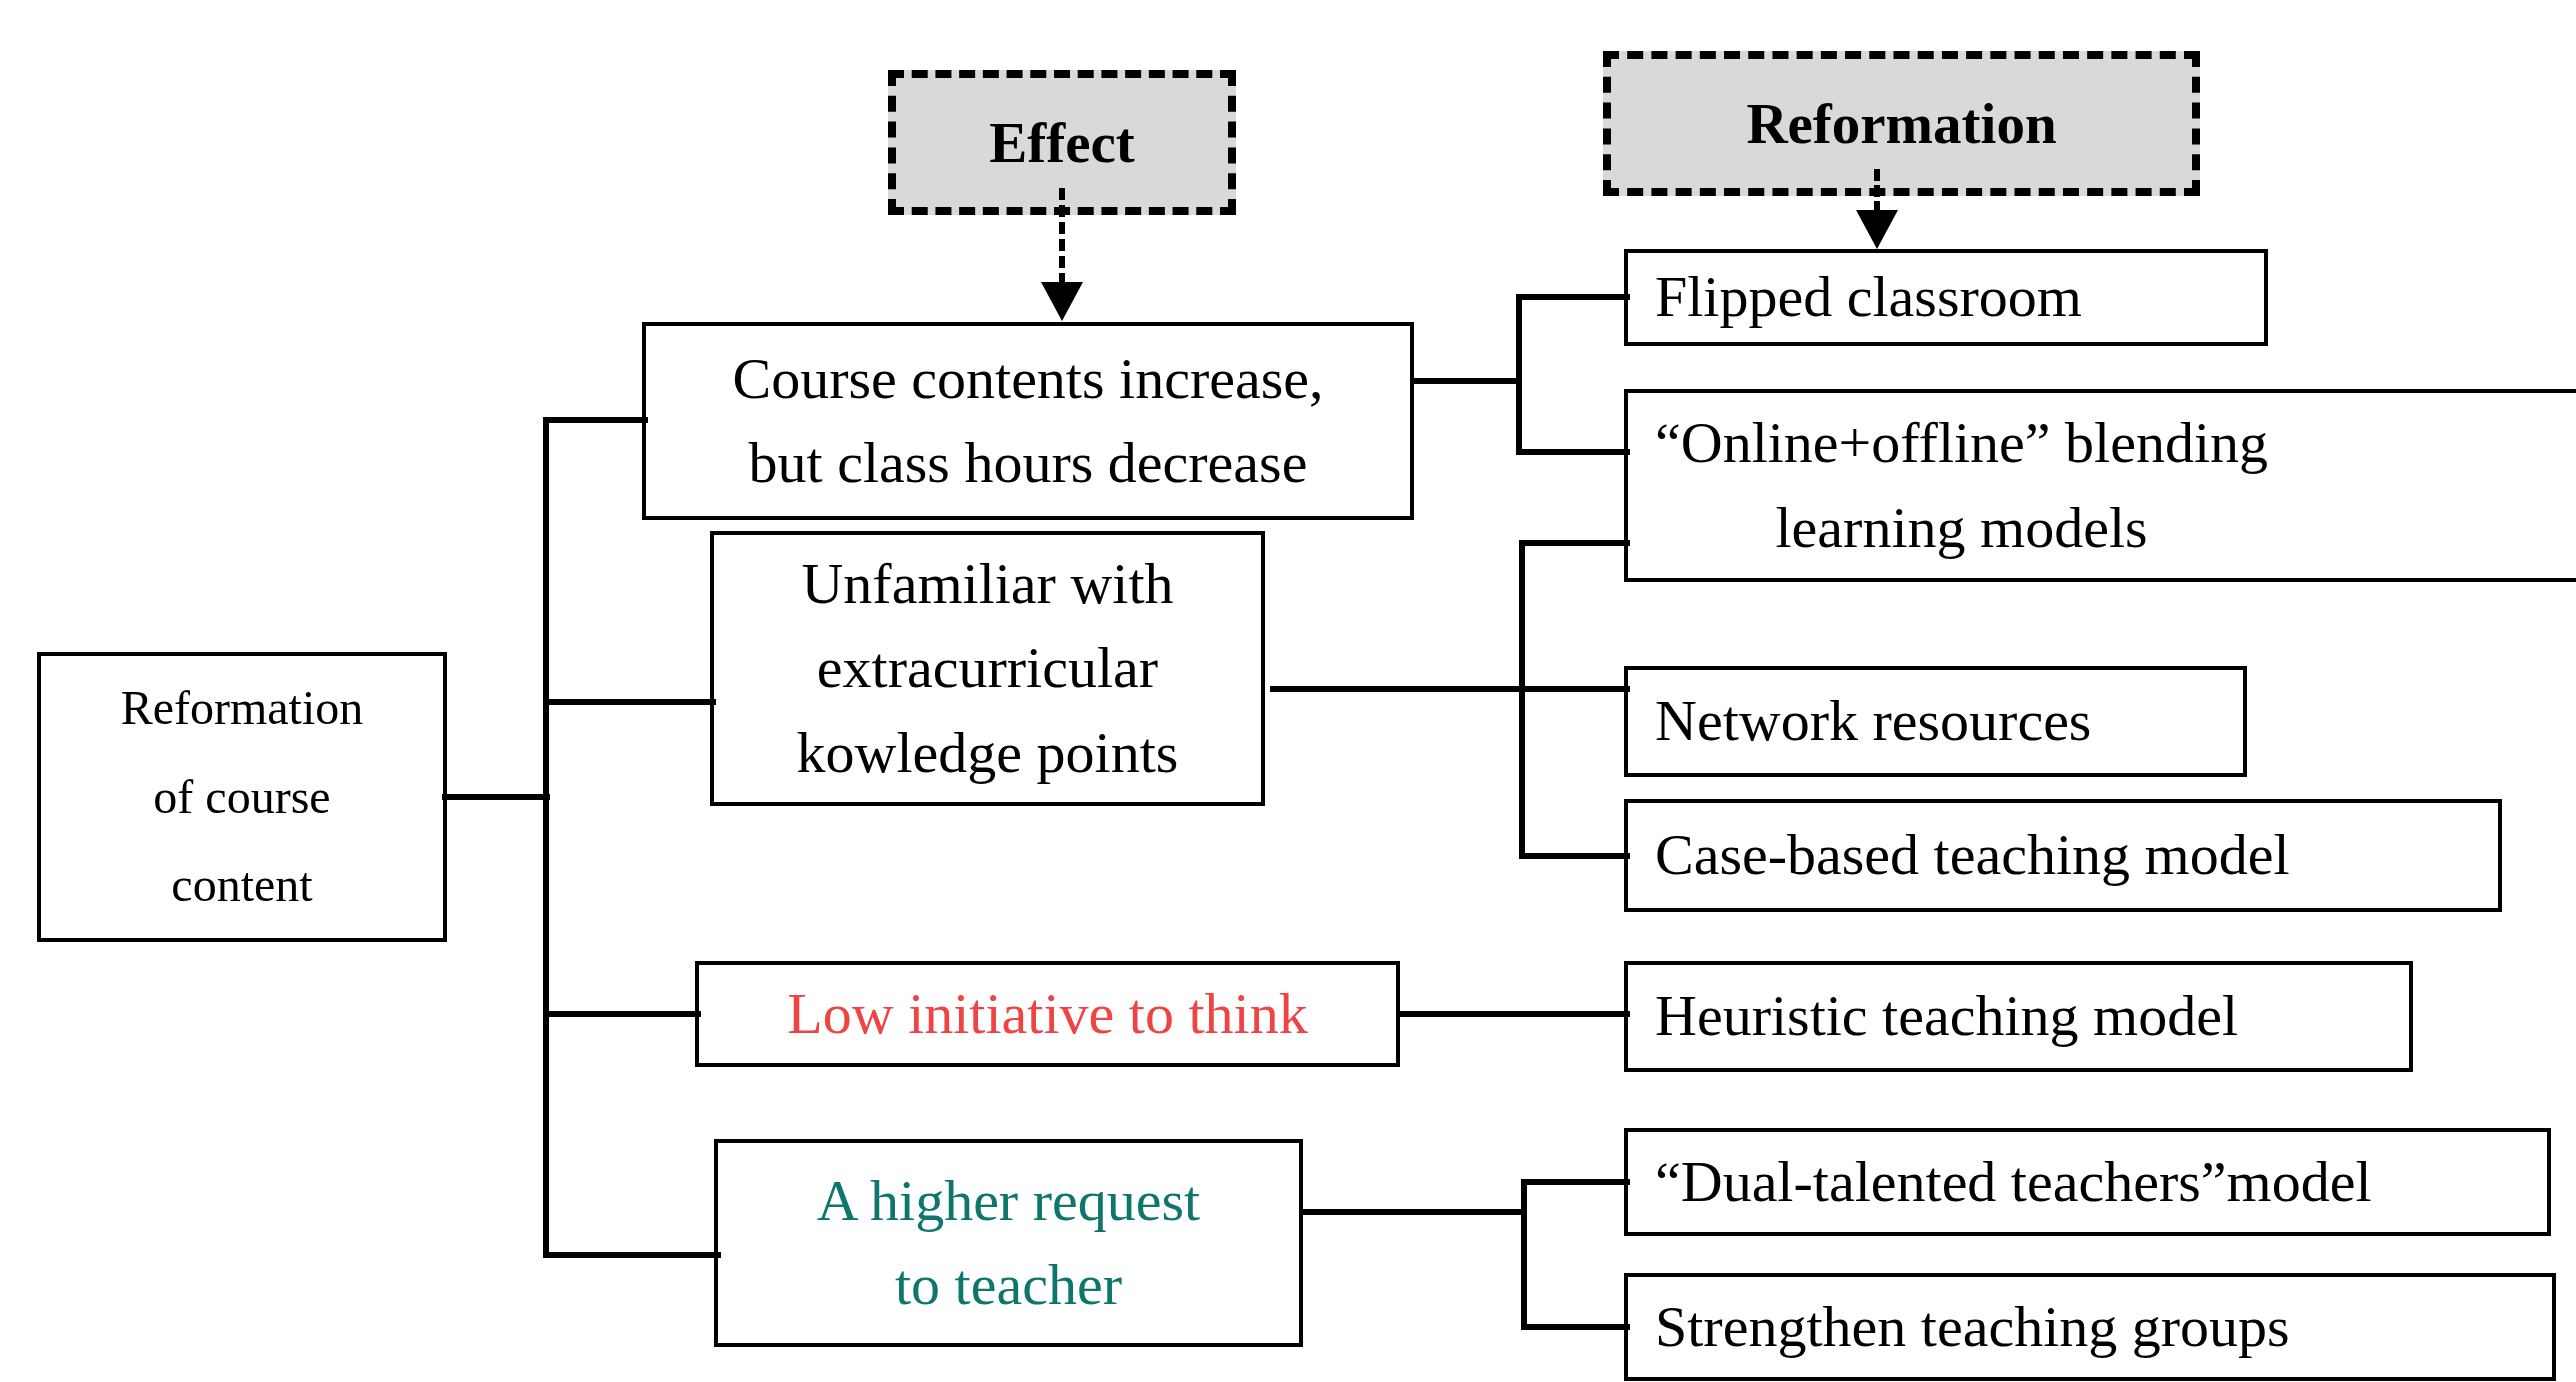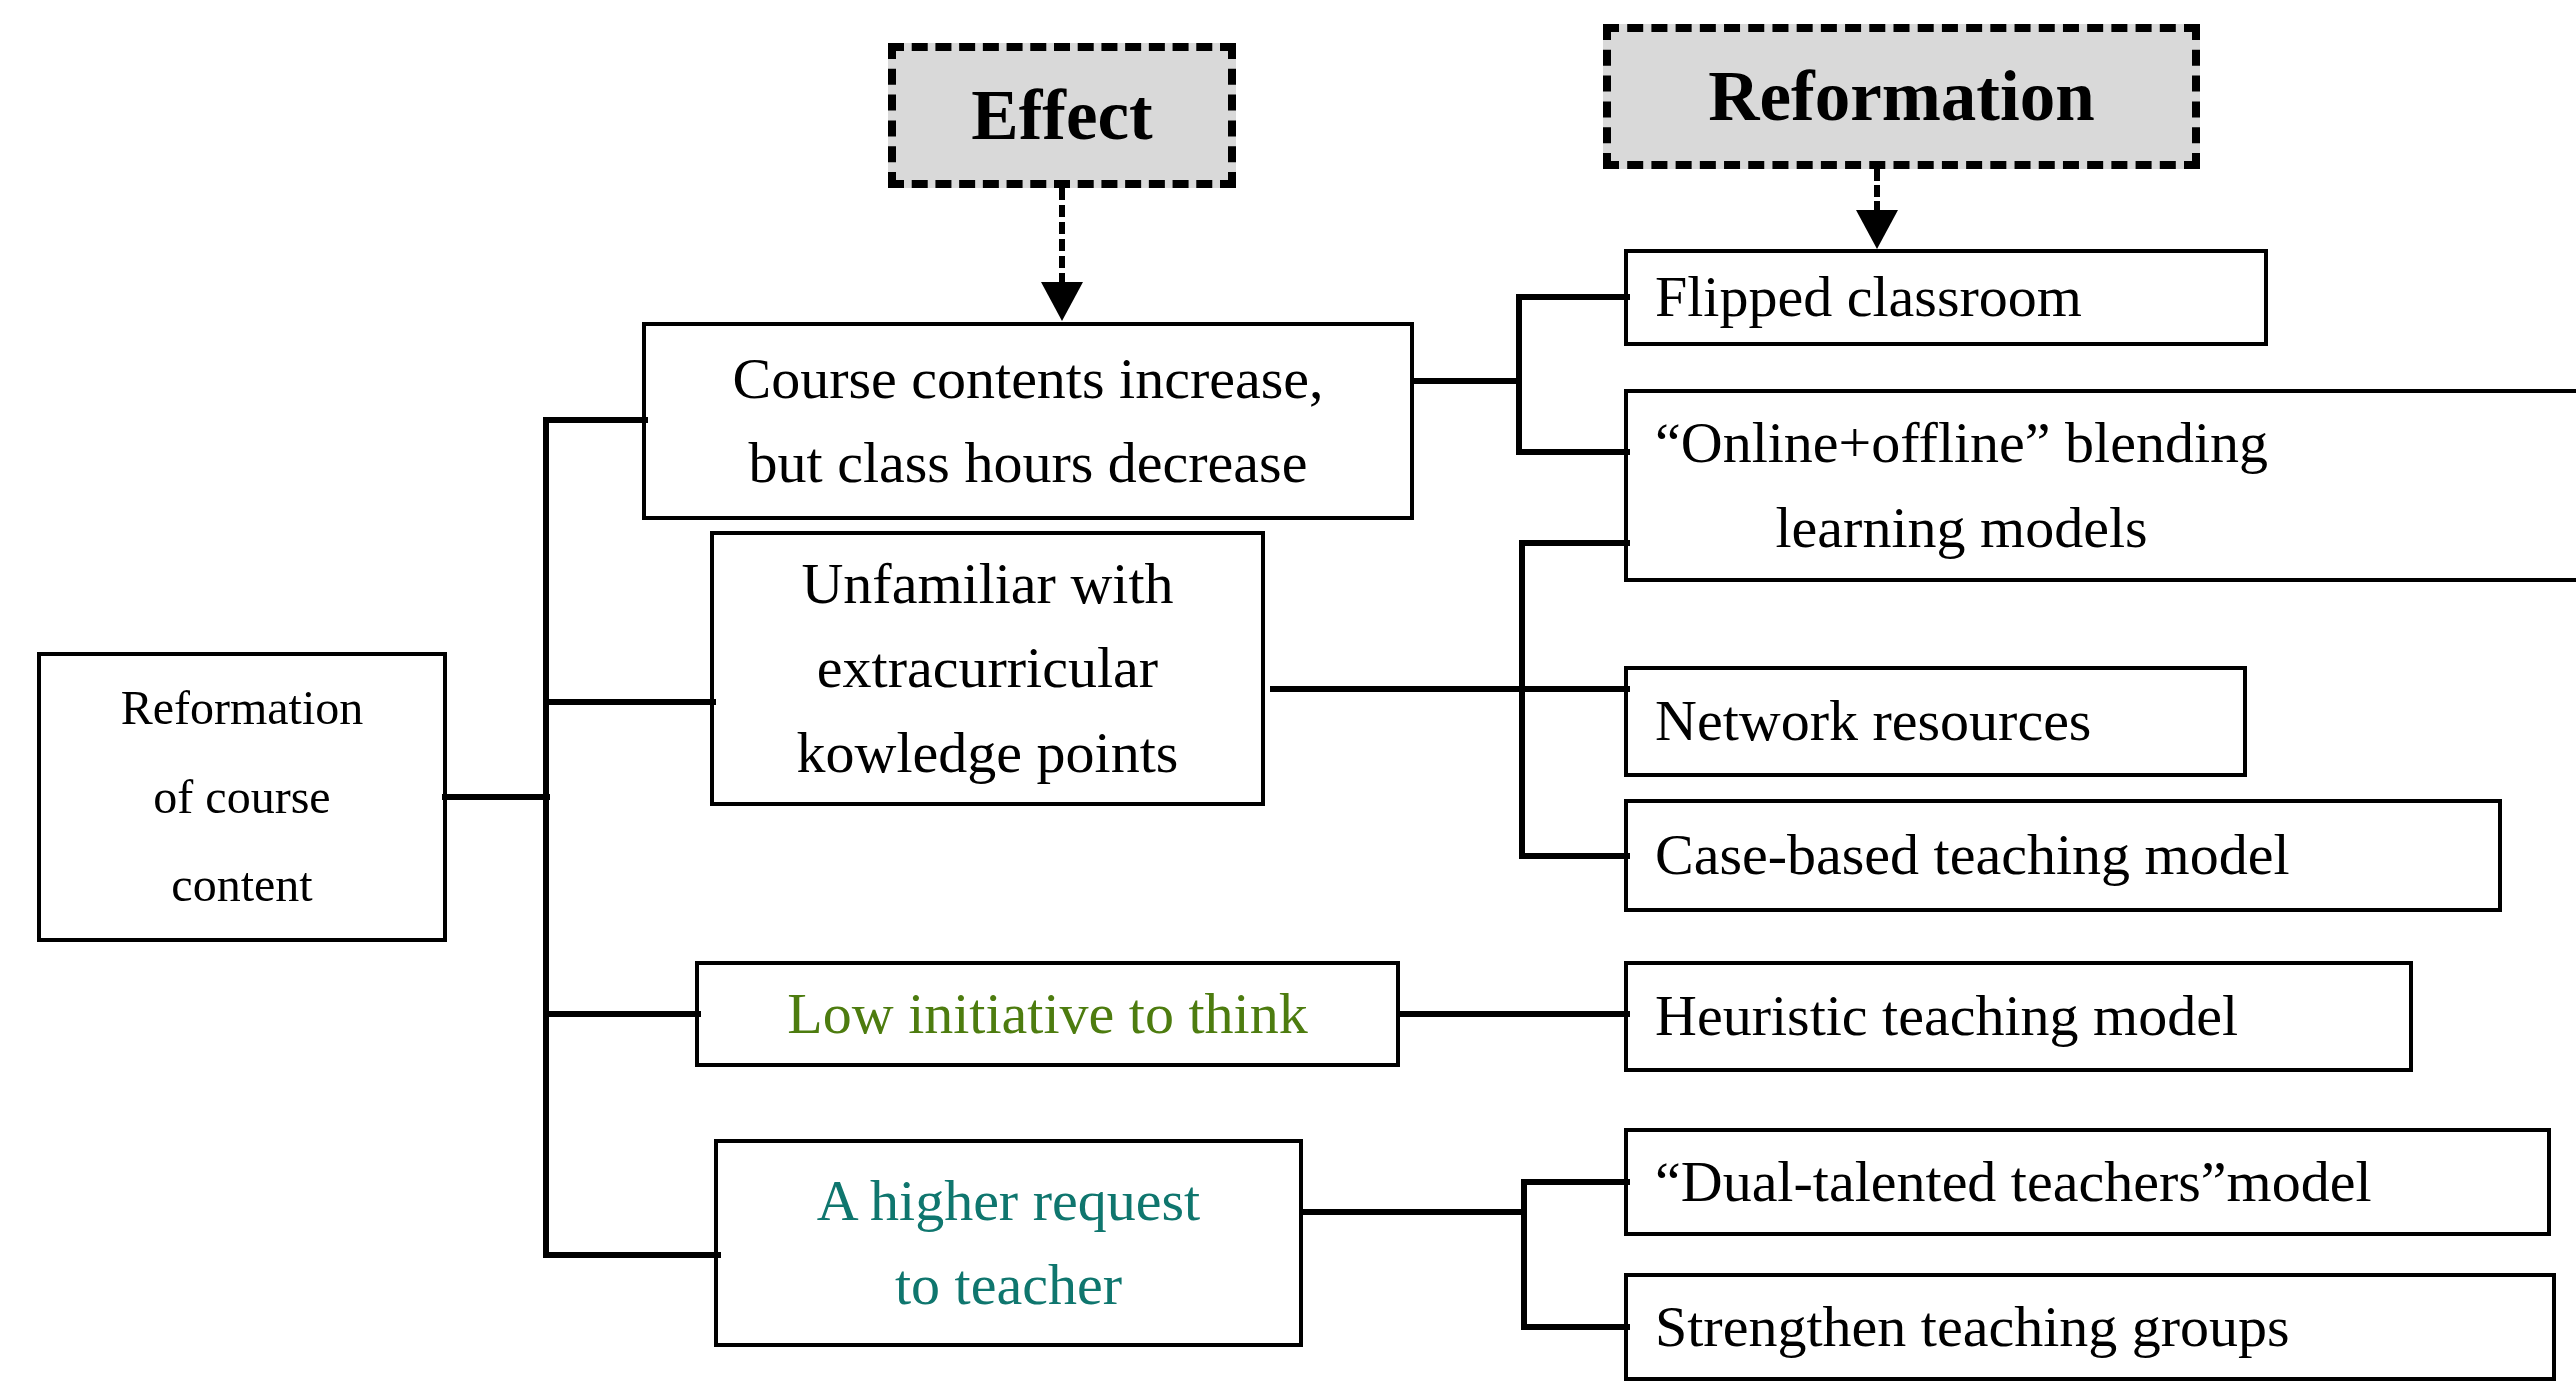--- a/index.html
+++ b/index.html
@@ -37,21 +37,22 @@
   }
   .header {
     position: absolute;
     box-sizing: border-box;
     background: #d9d9d9;
     border: 8.7px dashed #000000;
     display: flex;
     align-items: center;
     justify-content: center;
     font-weight: bold;
-    font-size: 71px;
+    font-size: 57px;
+    margin-top: 27px;
   }
   .line {
     position: absolute;
     background: #000000;
   }
   .dash-v {
     position: absolute;
     width: 0;
     border-left: 6.8px dashed #000000;
   }
@@ -79,21 +80,21 @@
 
   <div class="node root" style="left: 37px; top: 652px; width: 410px; height: 290px; background: rgb(255, 255, 255); border-color: rgb(0, 0, 0); color: rgb(0, 0, 0);">Reformation
 of course
 content</div>
 
   <div class="node" style="left: 642px; top: 322px; width: 772px; height: 198px; background: rgb(255, 255, 255); border-color: rgb(0, 0, 0); color: rgb(0, 0, 0);">Course contents increase,
 but class hours decrease</div>
   <div class="node" style="left: 710px; top: 531px; width: 555px; height: 275px; background: rgb(255, 255, 255); border-color: rgb(0, 0, 0); color: rgb(0, 0, 0);">Unfamiliar with
 extracurricular
 kowledge points</div>
-  <div class="node" style="left: 695px; top: 961px; width: 705px; height: 106px; background: rgb(255, 255, 255); border-color: rgb(0, 0, 0); color: #4d7c0f;">Low initiative to think</div>
+  <div class="node" style="left: 695px; top: 961px; width: 705px; height: 106px; background: rgb(255, 255, 255); border-color: rgb(0, 0, 0); color: #ef4444;">Low initiative to think</div>
   <div class="node" style="left: 714px; top: 1139px; width: 589px; height: 208px; background: rgb(255, 255, 255); border-color: rgb(0, 0, 0); color: #0f766e;">A higher request
 to teacher</div>
 
   <div class="node left-align" style="left: 1624px; top: 249px; width: 644px; height: 97px; background: rgb(255, 255, 255); border-color: rgb(0, 0, 0); color: rgb(0, 0, 0);">Flipped classroom</div>
   <div class="node left-align" style="left: 1624px; top: 389px; width: 956px; height: 193px; background: rgb(255, 255, 255); border-color: rgb(0, 0, 0); color: rgb(0, 0, 0);">“Online+offline” blending
 learning models</div>
   <div class="node left-align" style="left: 1624px; top: 666px; width: 623px; height: 111px; background: rgb(255, 255, 255); border-color: rgb(0, 0, 0); color: rgb(0, 0, 0);">Network resources</div>
   <div class="node left-align" style="left: 1624px; top: 799px; width: 878px; height: 113px; background: rgb(255, 255, 255); border-color: rgb(0, 0, 0); color: rgb(0, 0, 0);">Case-based teaching model</div>
   <div class="node left-align" style="left: 1624px; top: 961px; width: 789px; height: 111px; background: rgb(255, 255, 255); border-color: rgb(0, 0, 0); color: rgb(0, 0, 0);">Heuristic teaching model</div>
   <div class="node left-align" style="left: 1624px; top: 1128px; width: 927px; height: 108px; background: rgb(255, 255, 255); border-color: rgb(0, 0, 0); color: rgb(0, 0, 0);">“Dual-talented teachers”model</div>

